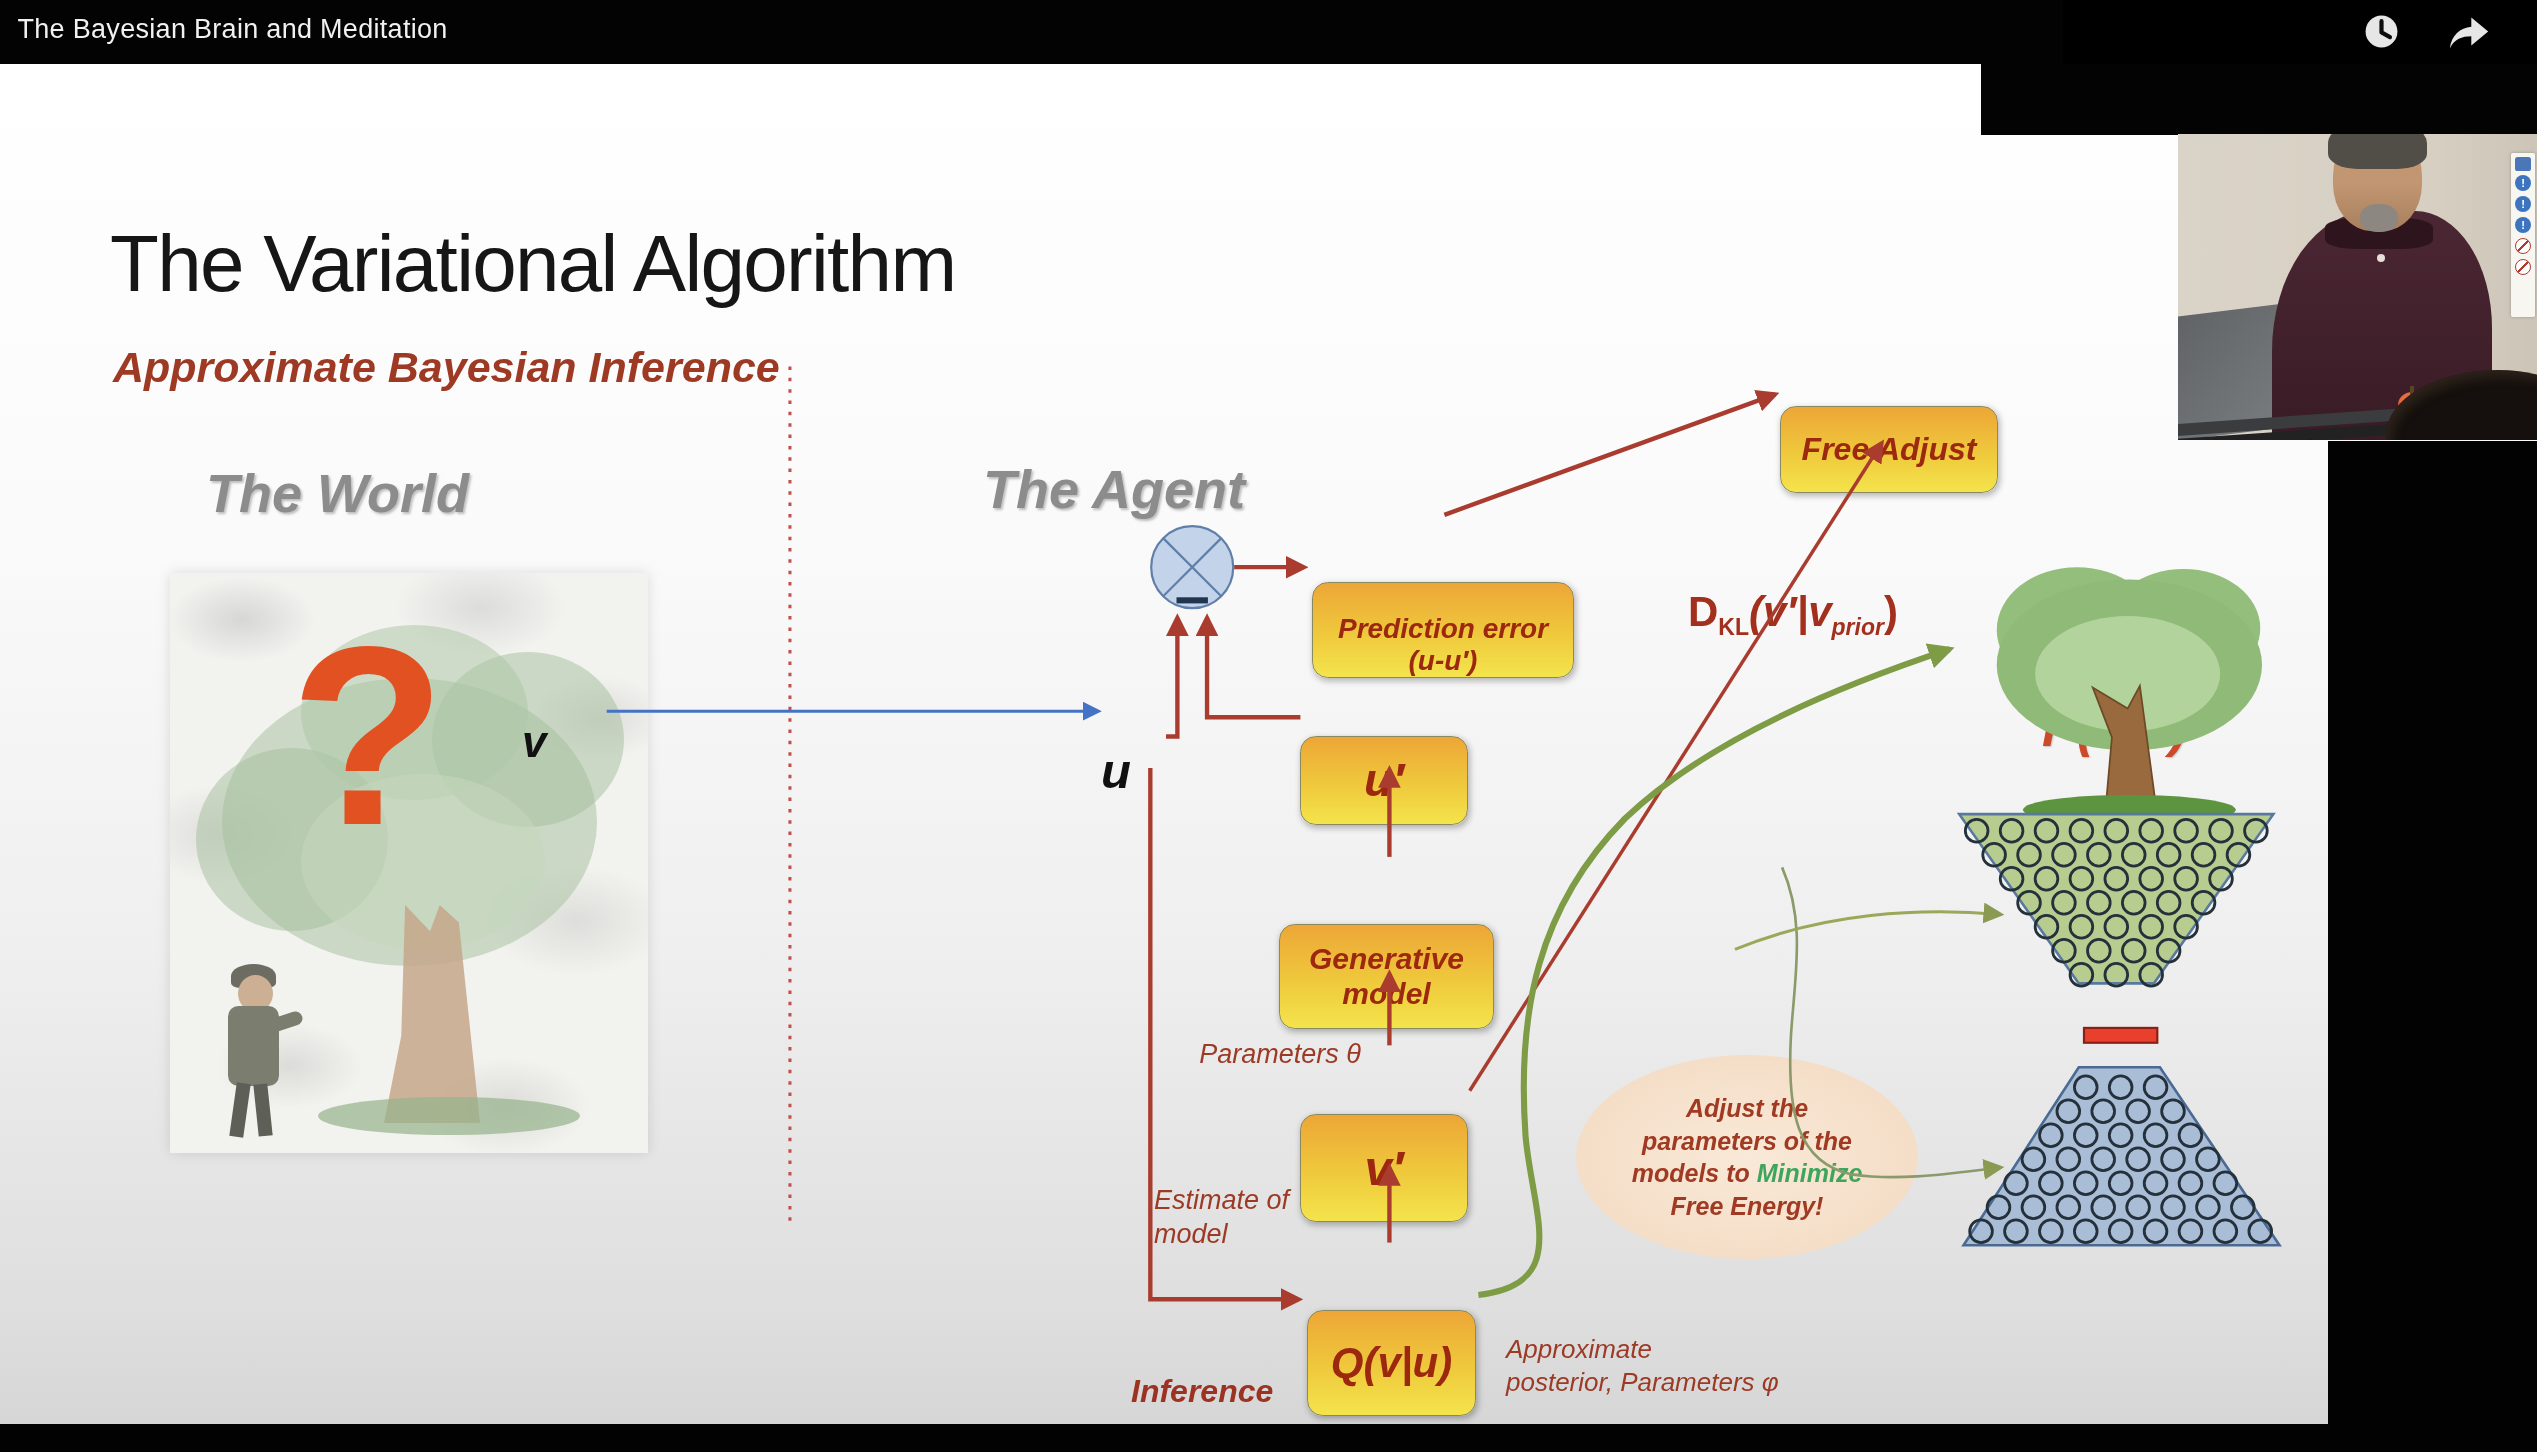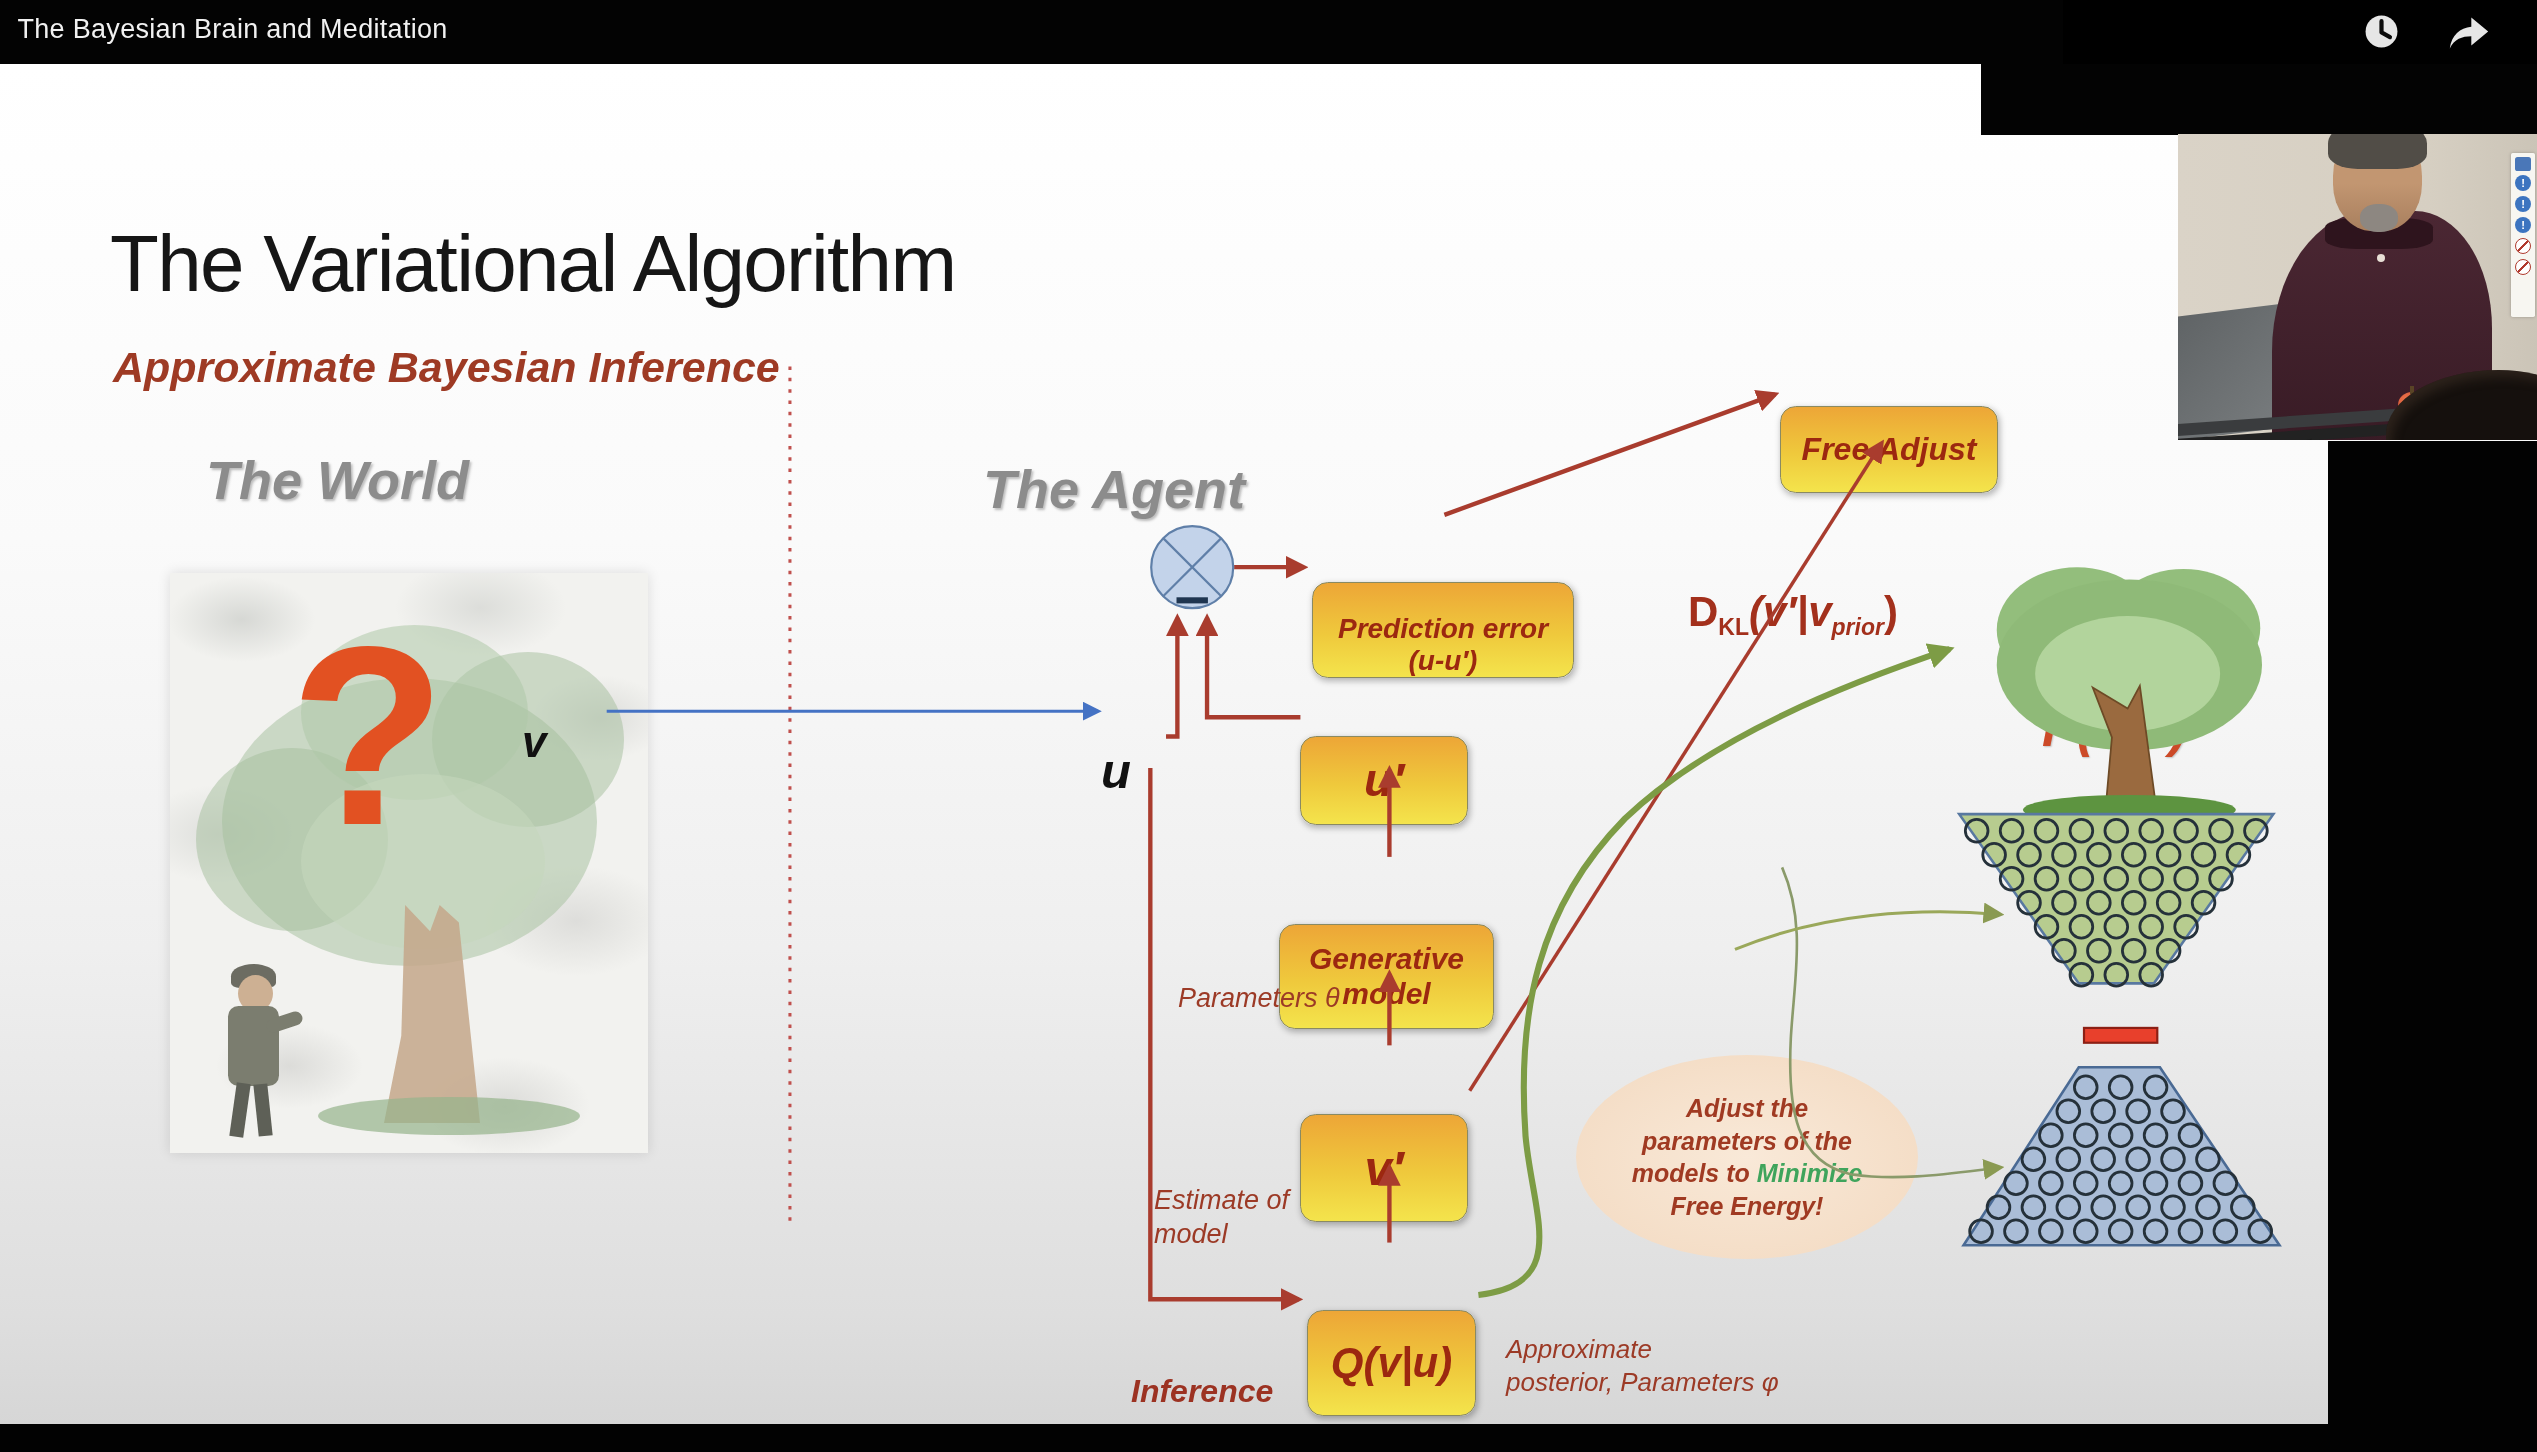--- a/index.html
+++ b/index.html
@@ -16,21 +16,21 @@
   
   .slide{position:absolute;left:0;top:64px;width:2538px;height:1360px;z-index:1;
     background:linear-gradient(180deg,#ffffff 0%,#fafafa 35%,#efefef 65%,#dedede 92%,#d6d6d6 100%);}
   .right-black{position:absolute;left:2328px;top:441px;width:209px;height:1011px;background:#020202;z-index:8;}
   .bottombar{position:absolute;left:0;top:1424px;width:2538px;height:28px;background:#020202;z-index:12;}
 
   .slide-title{position:absolute;left:110px;top:154px;font-size:80px;font-weight:400;color:#161616;letter-spacing:-1.7px;z-index:6;}
   .slide-subtitle{position:absolute;left:113px;top:279px;font-size:43px;font-style:italic;font-weight:600;color:#9e3a24;z-index:6;}
   .section-heading{position:absolute;font-size:54px;font-style:italic;font-weight:700;color:#8c8c8c;
     text-shadow:1.7px 1.7px 2.6px rgba(0,0,0,.25);z-index:6;}
-  .world-heading{left:206px;top:385px;}
+  .world-heading{left:206px;top:398px;}
   .agent-heading{left:983px;top:394px;}
 
   
   .world-img{position:absolute;left:170px;top:509px;width:478px;height:580px;overflow:hidden;z-index:2;
     background:
       radial-gradient(105px 61px at 15% 8%, rgba(150,155,150,.30), transparent 70%),
       radial-gradient(122px 70px at 65% 6%, rgba(150,155,150,.24), transparent 70%),
       radial-gradient(96px 61px at 90% 25%, rgba(145,148,144,.22), transparent 70%),
       radial-gradient(113px 70px at 10% 45%, rgba(140,145,140,.20), transparent 70%),
       radial-gradient(131px 79px at 85% 60%, rgba(148,148,146,.22), transparent 70%),
@@ -68,21 +68,21 @@
     color:#9c2810;font-style:italic;font-weight:700;text-align:center;
     display:flex;flex-direction:column;align-items:center;justify-content:center;line-height:1.15;}
   .box-free{left:1780px;top:342px;width:218px;height:87px;font-size:32px;}
   .box-pred{left:1312px;top:518px;width:262px;height:96px;font-size:28px;justify-content:flex-end;}
   .box-uprime{left:1300px;top:672px;width:168px;height:89px;font-size:47px;}
   .box-gen{left:1279px;top:860px;width:215px;height:105px;font-size:30px;}
   .box-vprime{left:1300px;top:1050px;width:168px;height:108px;font-size:49px;}
   .box-q{left:1307px;top:1246px;width:169px;height:106px;font-size:42px;}
 
   .side-label{position:absolute;z-index:6;color:#9c3a26;font-style:italic;line-height:1.25;}
-  .lbl-theta{left:1178px;top:918px;width:183px;font-size:27px;}
+  .lbl-theta{left:1178px;top:974px;width:183px;font-size:27px;text-align:right;}
   .lbl-estimate{left:1154px;top:1120px;font-size:27px;}
   .lbl-inference{left:1131px;top:1307px;font-size:32px;font-weight:700;color:#9c3222;}
   .lbl-approx{left:1506px;top:1243px;font-size:26px;margin-top:26px;}
   .dkl{position:absolute;left:1688px;top:524px;z-index:6;color:#a3301c;font-weight:700;font-size:42px;font-style:normal;}
   .dkl i{font-style:italic;}
   .dkl sub{font-size:23px;}
   .pvu{position:absolute;left:2042px;top:634px;z-index:6;font-size:52px;font-weight:700;font-style:italic;color:#cc4a28;
     text-shadow:0.9px 0.9px 1.7px rgba(0,0,0,.2);}
 
   

